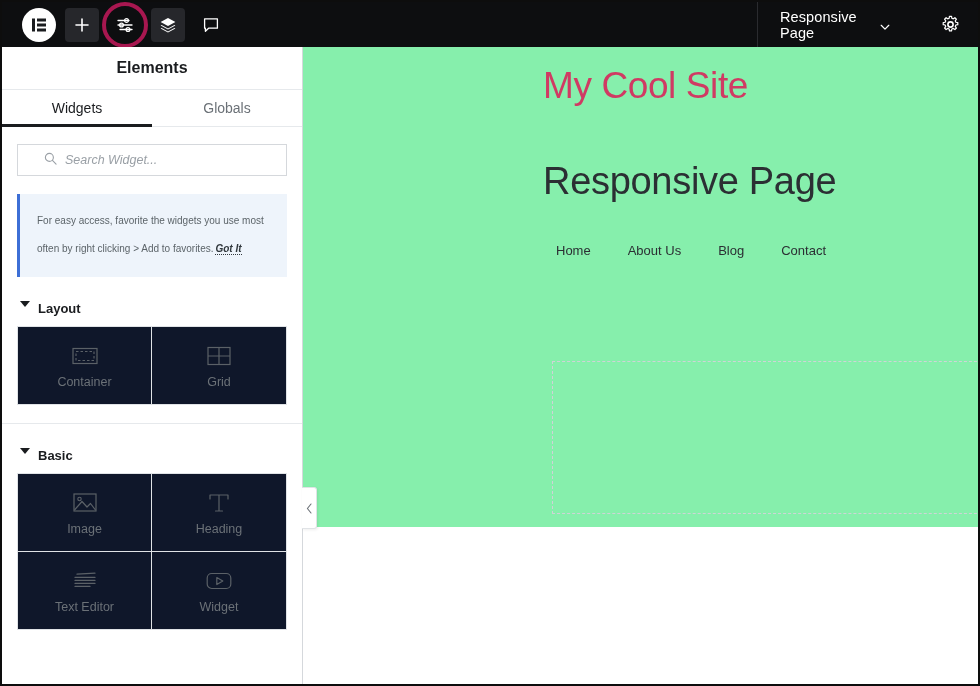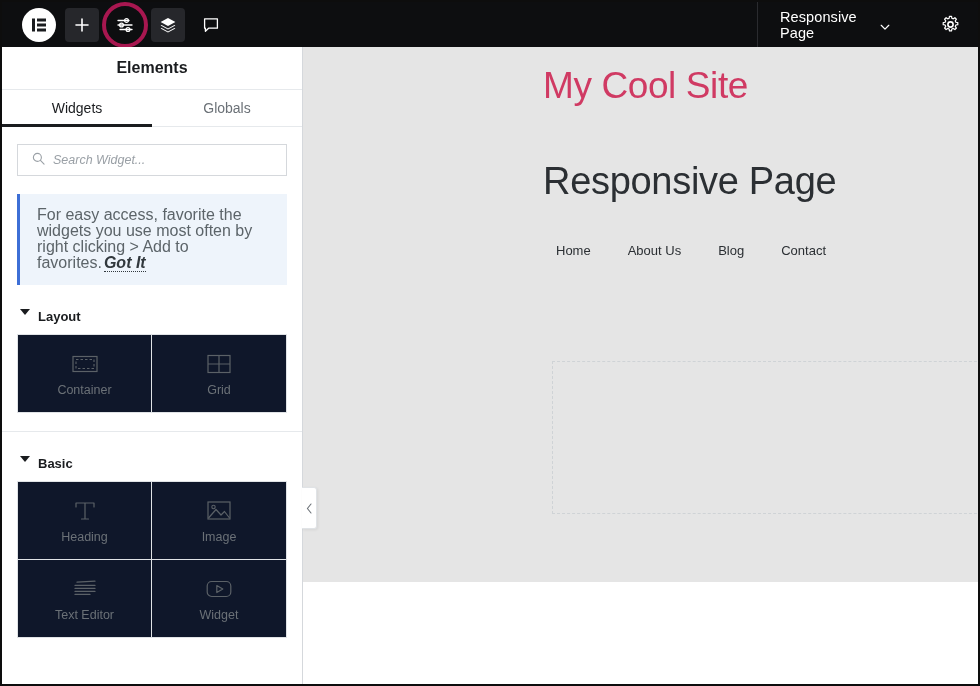--- a/index.html
+++ b/index.html
@@ -111,43 +111,43 @@
     left: 0; right: 0; bottom: -1px;
     height: 3px;
     background: #1a1c1f;
   }
   .search-wrap { padding: 17px 15px 0 15px; }
   .search-box {
     display: flex; align-items: center;
     height: 32px;
     border: 1px solid #d5d8dc;
     background: #ffffff;
-    padding: 0 14px;
+    padding: 0 26px;
     gap: 8px;
   }
   .search-box input {
     border: 0; outline: 0;
     flex: 1;
     font-family: "Liberation Sans", sans-serif;
     font-size: 12.5px;
     font-style: italic;
     color: #888e94;
     background: transparent;
   }
   .search-box input::placeholder { color: #9aa0a6; font-style: italic; }
 
   .notice {
     margin: 18px 15px 0 15px;
     background: #eef4fb;
     border-left: 3px solid #3d6fd6;
     padding: 13px 16px 14px 17px;
   }
   .notice-text {
-    font-size: 16px;
-    line-height: 16px;
+    font-size: 10px;
+    line-height: 28px;
     color: #5c6469;
   }
   .got-it {
     font-weight: bold;
     font-style: italic;
     color: #31383d;
     border-bottom: 1px dotted #31383d;
     margin-left: 2px;
   }
 
@@ -208,22 +208,22 @@
     border-radius: 0 3px 3px 0;
     display: flex; align-items: center; justify-content: center;
     box-shadow: 1px 1px 3px rgba(0,0,0,.07);
     z-index: 5;
   }
 
   
   .canvas {
     position: absolute;
     top: 45px; left: 301px;
-    width: 675px; height: 535px;
-    background: #e5e5e5;
+    width: 675px; height: 480px;
+    background: #86efac;
     overflow: hidden;
   }
   .site-title {
     position: absolute;
     left: 240px; top: 18px;
     font-size: 37px;
     color: #d03a63;
     letter-spacing: -0.4px;
   }
   .page-heading {
@@ -385,36 +385,36 @@
 
     <div class="cat">
       <div class="cat-head">
         <span class="tri"></span>
         <span>Basic</span>
       </div>
       <div class="widgets-grid">
 
         <div class="widget">
           <span class="widget-icon">
-            <svg width="24" height="24" viewBox="0 0 24 24" aria-hidden="true">
-              <path d="M3 4 H21 M3 4 V8 M21 4 V8 M12 4 V20 M8.5 20 H15.5" fill="none" stroke="#5b6167" stroke-width="1.2" stroke-linecap="round"></path>
-            </svg>
-          </span>
-          <span class="widget-label">Heading</span>
-        </div>
-
-        <div class="widget">
-          <span class="widget-icon">
             <svg width="24" height="21" viewBox="0 0 24 21" aria-hidden="true">
               <rect x="1" y="2" width="22" height="17" fill="none" stroke="#5b6167" stroke-width="1.2"></rect>
               <circle cx="6.5" cy="7" r="1.7" fill="none" stroke="#5b6167" stroke-width="1.1"></circle>
               <path d="M1.5 18 L9 9.5 L14 15 L17.5 11.5 L22.5 18" fill="none" stroke="#5b6167" stroke-width="1.2" stroke-linejoin="round"></path>
             </svg>
           </span>
           <span class="widget-label">Image</span>
+        </div>
+
+        <div class="widget">
+          <span class="widget-icon">
+            <svg width="24" height="24" viewBox="0 0 24 24" aria-hidden="true">
+              <path d="M3 4 H21 M3 4 V8 M21 4 V8 M12 4 V20 M8.5 20 H15.5" fill="none" stroke="#5b6167" stroke-width="1.2" stroke-linecap="round"></path>
+            </svg>
+          </span>
+          <span class="widget-label">Heading</span>
         </div>
 
         <div class="widget">
           <span class="widget-icon">
             <svg width="26" height="20" viewBox="0 0 26 20" aria-hidden="true">
               <path d="M5 3.2 L23 2.2" stroke="#5b6167" stroke-width="1.2" stroke-linecap="round"></path>
               <path d="M3 6.4 H23" stroke="#5b6167" stroke-width="1.2" stroke-linecap="round"></path>
               <path d="M3 9.4 H23" stroke="#5b6167" stroke-width="1.2" stroke-linecap="round"></path>
               <path d="M3 12.4 H23" stroke="#5b6167" stroke-width="1.2" stroke-linecap="round"></path>
               <path d="M3 15.4 H18" stroke="#5b6167" stroke-width="1.2" stroke-linecap="round"></path>

